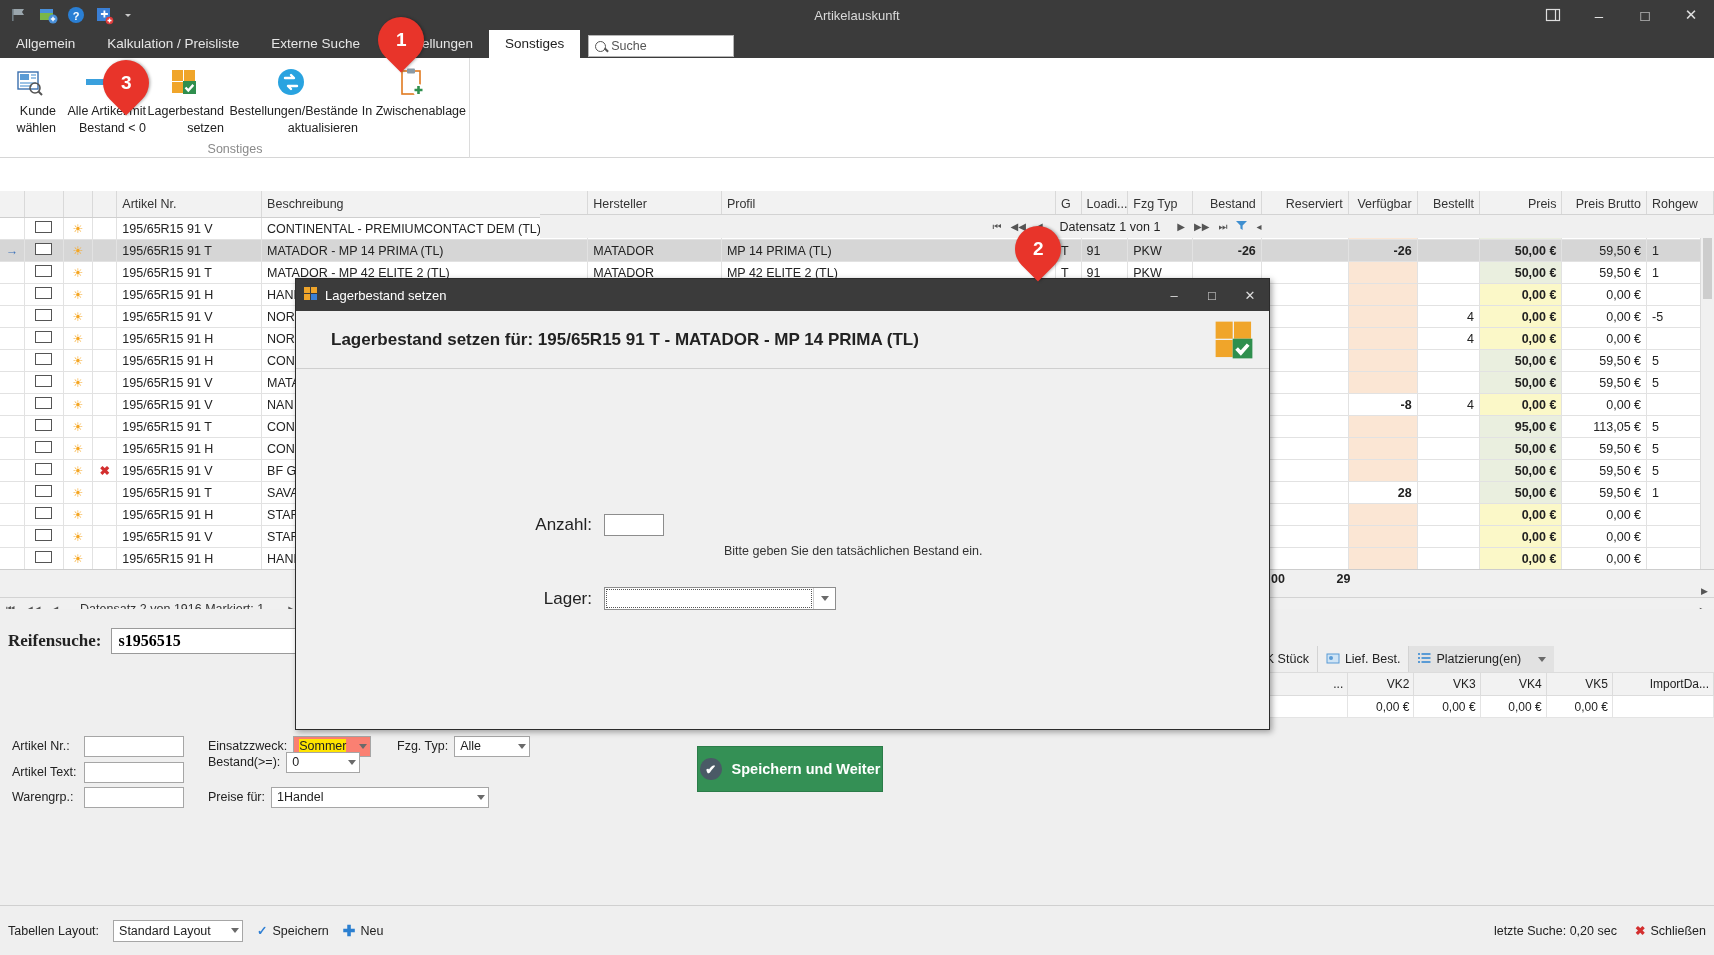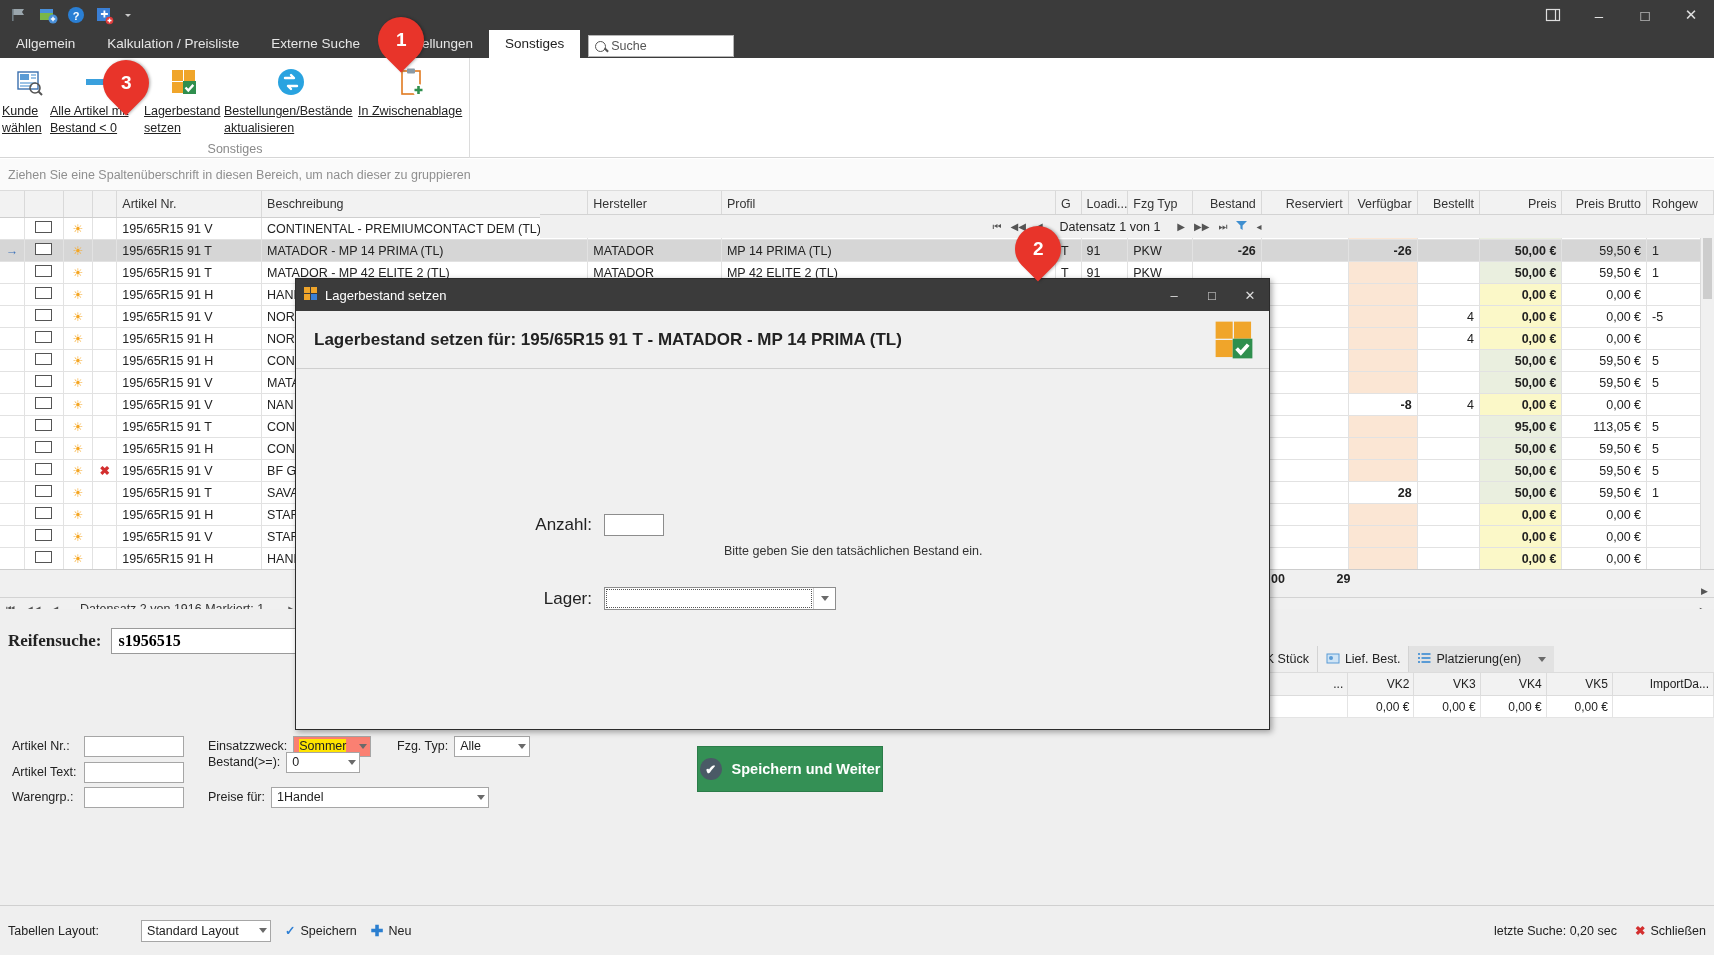--- a/index.html
+++ b/index.html
@@ -49,21 +49,21 @@
   .ribbon-body {
     position: absolute; left: 0; top: 58px; width: 1714px; height: 100px;
     background: #fff; border-bottom: 1px solid #d6d6d6;
   }
   .ribbon-group { position: absolute; left: 0; top: 0; width: 470px; height: 100px; border-right: 1px solid #dcdcdc; }
   .ribbon-group .gname {
     position: absolute; bottom: 2px; left: 0; width: 470px; text-align: center;
     color: #8a8a8a; font-size: 12.5px;
   }
   .rb-item {
-    position: absolute; top: 4px; text-align: left; width: 90px; cursor: default; text-decoration: underline;
+    position: absolute; top: 4px; text-align: right; width: 90px; cursor: default;
   }
   .rb-item .rb-ico { height: 40px; display: flex; align-items: center; justify-content: center; }
   .rb-item .rb-lbl { font-size: 12.5px; color: #222; line-height: 15px; margin-top: 2px; }
 
   
   .groupbar {
     position: absolute; left: 0; top: 159px; width: 1714px; height: 32px;
     background: #fafafa; border-bottom: 1px solid #dcdcdc;
     display: flex; align-items: center; padding-left: 8px;
     color: #8f8f8f; font-size: 12.5px;
@@ -140,39 +140,39 @@
           background:#f0f0f0; border-top:1px solid #d3d3d3; display:flex; align-items:center;
           justify-content:center; gap:9px; font-size:12.5px; }
 
   
   .statusbar {
     position:absolute; left:0; top:905px; width:1714px; height:50px; background:#efefef;
     border-top:1px solid #d0d0d0; display:flex; align-items:center; gap:14px; padding-left:8px;
   }
   .sb-lbl { font-size:12.5px; }
   .sb-sel { width:130px; height:22px; border:1px solid #a6a6a6; background:#fff;
-            display:flex; align-items:center; justify-content:space-between; padding:0 3px 0 5px; font-size:12.5px;margin-left:28px; }
+            display:flex; align-items:center; justify-content:space-between; padding:0 3px 0 5px; font-size:12.5px; }
   .sb-btn { display:flex; align-items:center; gap:5px; font-size:12.5px; }
   .sb-right { position:absolute; right:8px; display:flex; align-items:center; gap:18px; font-size:12.5px; }
   .chk-blue { color:#2e7fd4; font-weight:bold; }
   .plus-blue { color:#2b7fd0; font-weight:bold; font-size:15px; }
   .x-red { color:#d32f2f; font-weight:bold; }
 
   
   .modal {
     position:absolute; left:295px; top:278px; width:975px; height:452px;
     background:#f0f0f0; border:1px solid #2b2b2b; box-shadow: 2px 2px 6px rgba(0,0,0,.35);
   }
   .modal-title { height:32px; background:#3b3b3b; color:#fff; display:flex; align-items:center;
                  padding-left:8px; gap:7px; font-size:13px; }
   .modal-wbtns { position:absolute; right:0; top:0; height:32px; display:flex; align-items:center; }
   .modal-wbtn { width:38px; height:32px; display:flex;align-items:center;justify-content:center;color:#ddd;font-size:13px;}
   .modal-head { position:relative; height:58px; background:#f0f0f0; border-bottom:1px solid #cfcfcf;
                 display:flex; align-items:center; padding-left:18px; }
-  .modal-head h2 { margin:0; font-size:17px; font-weight:bold; color:#222; }
+  .modal-head h2 { margin:17px; font-size:17px; font-weight:bold; color:#222; }
   .modal-head .bigicon { position:absolute; right:14px; top:8px; }
   .modal-body { position:relative; height:360px; }
   .mf-row { position:absolute; display:flex; align-items:center; }
   .mf-lbl { font-size:17px; color:#222; width:118px; text-align:right; padding-right:12px; }
   .anzahl-input { width:60px; height:22px; border:1px solid #8d8d8d; background:#fff; }
   .lager-combo { width:232px; height:23px; border:1px solid #8d8d8d; background:#fff;
                  display:flex; align-items:center; justify-content:flex-end; }
   .lager-inner { flex:1; height:19px; margin:1px; border:1px dotted #555; }
   .lager-arrow { width:22px; height:21px; display:flex;align-items:center;justify-content:center;
                  border-left:1px solid #cfcfcf; }
@@ -233,20 +233,21 @@
             <circle cx="15.5" cy="15.5" r="3.8" fill="#e03b3b"></circle>
             <path d="M15.5 13.5v4M13.5 15.5h4" stroke="#fff" stroke-width="1.3"></path>
           </svg>
       </span>
       <span class="qicon" style="width:12px;">
         <svg width="12" height="20" viewBox="0 0 12 20">
             <path d="M3 9l3 3 3-3z" fill="#c9c9c9"></path>
           </svg>
       </span>
     </div>
+    <div class="title-text">Artikelauskunft</div>
     <div class="win-buttons">
       <div class="win-btn">
         <svg width="16" height="16" viewBox="0 0 16 16">
             <rect x="1.5" y="2.5" width="13" height="11" fill="none" stroke="#ddd" stroke-width="1.2"></rect>
             <line x1="10.5" y1="2.5" x2="10.5" y2="13.5" stroke="#ddd" stroke-width="1.2"></line>
           </svg>
       </div>
       <div class="win-btn">–</div>
       <div class="win-btn">□</div>
       <div class="win-btn close">✕</div>
@@ -330,23 +331,20 @@
               <path d="M21.5 20v8M17.5 24h8" stroke="#2f8f4e" stroke-width="2.6"></path>
             </svg>
         </div>
         <div class="rb-lbl">In Zwischenablage</div>
       </div>
 
       <div class="gname">Sonstiges</div>
     </div>
   </div>
 
-  <div class="groupbar">
-    <span>Ziehen Sie eine Spaltenüberschrift in diesen Bereich, um nach dieser zu gruppieren</span>
-  </div>
 
   <div class="grid">
     <table class="gtab">
       <colgroup>
         <col style="width:22px">
           <col style="width:35px">
           <col style="width:26px">
           <col style="width:22px">
         <col style="width:130px">
           <col style="width:293px">

